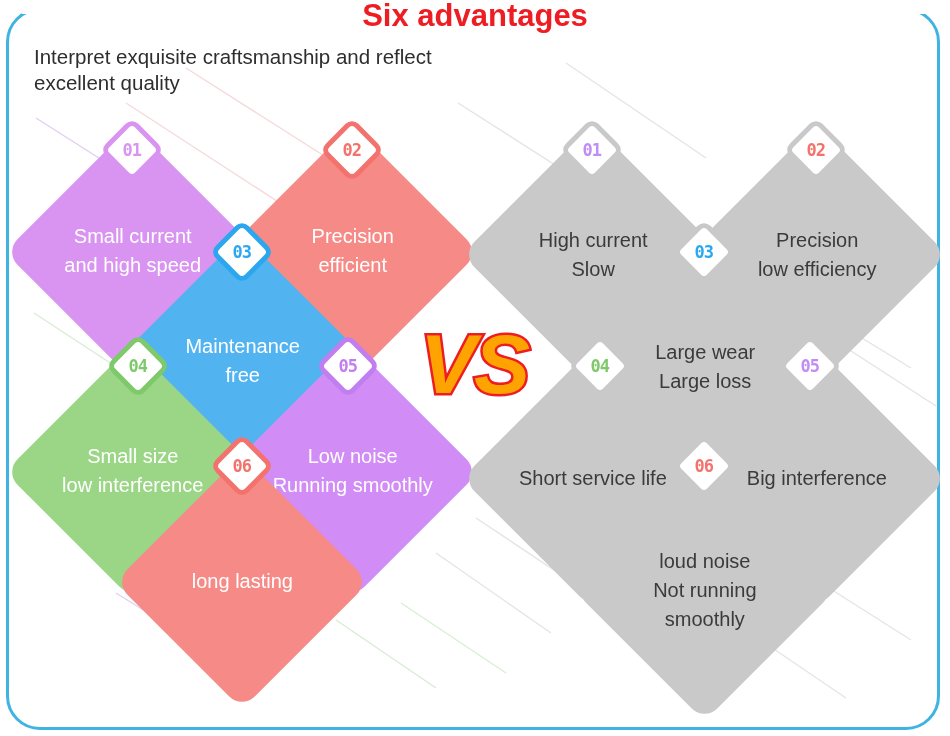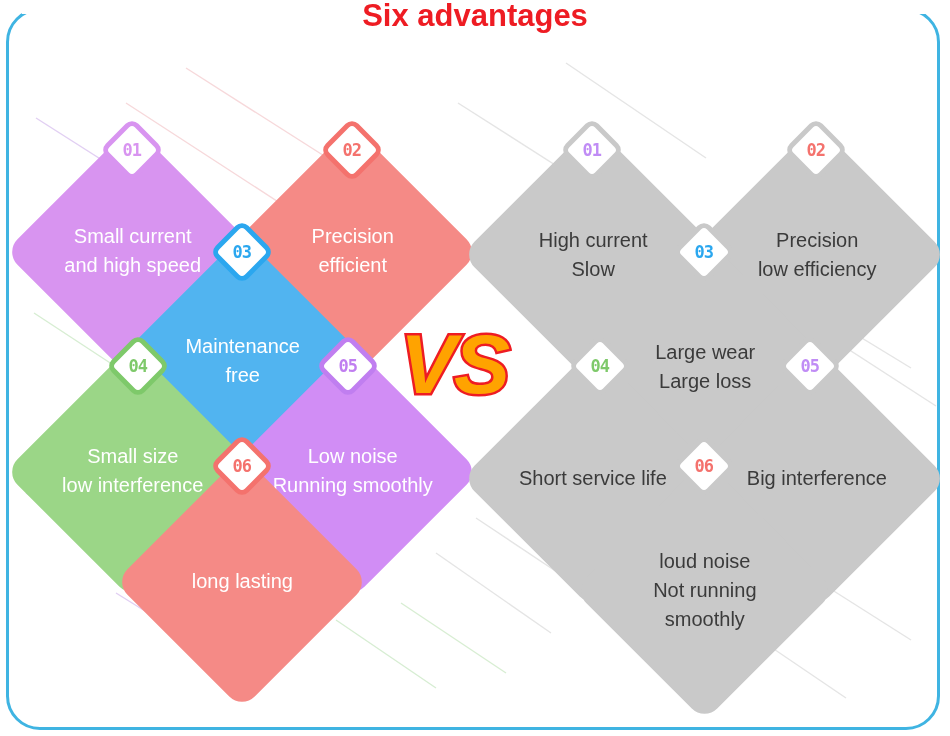--- a/index.html
+++ b/index.html
@@ -120,21 +120,21 @@
     font-family: "DejaVu Sans Mono", monospace;
     font-size: 17px;
     font-weight: bold;
     letter-spacing: -1px;
     line-height: 1;
   }
 
   
   .vs {
     position: absolute;
-    left: 400px; top: 322px;
+    left: 420px; top: 322px;
     font-size: 84px;
     font-weight: bold;
     font-style: italic;
     letter-spacing: -2px;
     color: #ffa300;
     -webkit-text-stroke: 5px #ee1c23;
     paint-order: stroke fill;
     z-index: 60;
     line-height: 1;
   }
@@ -168,20 +168,21 @@
         <line x1="760" y1="540" x2="905" y2="632" stroke="#cfcfcf"></line>
         <line x1="700" y1="595" x2="840" y2="690" stroke="#cfcfcf"></line>
       </g>
     </svg>
   </div>
 
   <div class="frame"></div>
   <div class="frame-top-mask"></div>
 
   <div class="title">Six advantages</div>
+  <div class="subhead-left">Interpret exquisite craftsmanship and reflect excellent quality</div>
 
   <div class="cluster">
 
     <div class="dia" style="left: 42px; top: 162px; width: 180px; height: 180px; background: rgb(216, 148, 240);">
       <div class="dia-label t2">
           <div>Small current</div>
           <div>and high speed</div>
         </div>
     </div>
 

